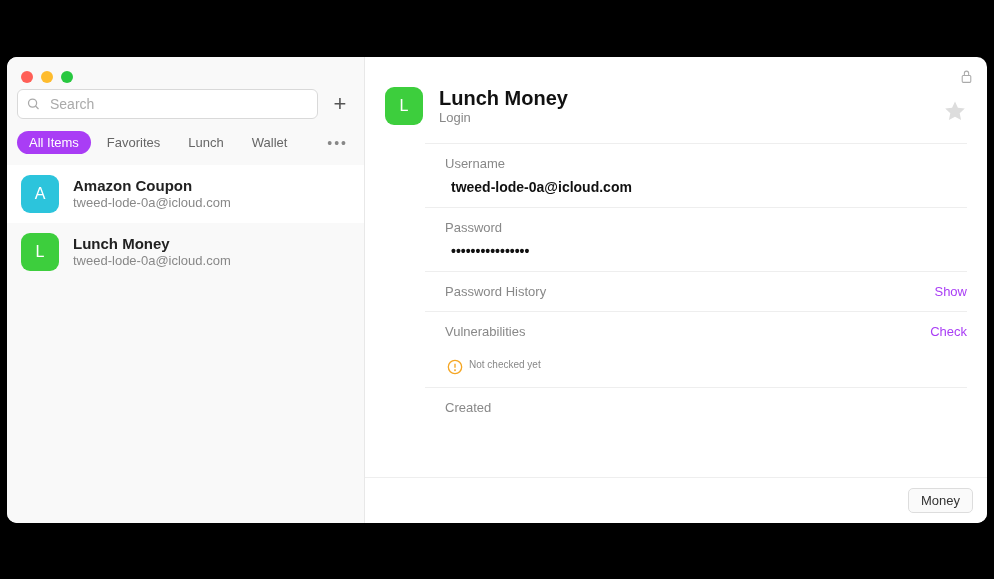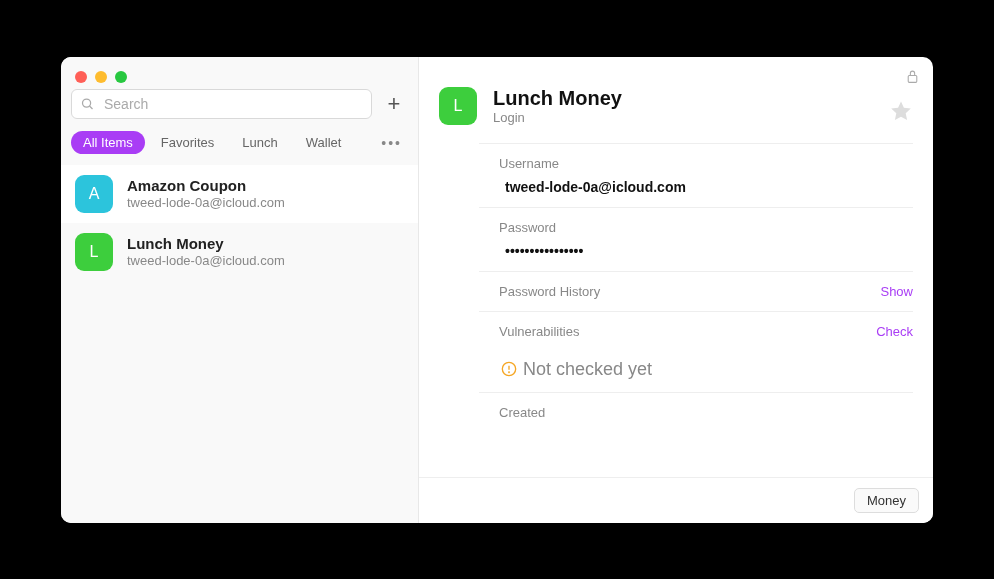--- a/index.html
+++ b/index.html
@@ -7,21 +7,21 @@
       background: #000;
       width: 994px;
       height: 579px;
       font-family: -apple-system, BlinkMacSystemFont, "Segoe UI", Helvetica, Arial, sans-serif;
       display: flex;
       align-items: center;
       justify-content: center;
       overflow: hidden;
     }
     .window {
-      width: 872px;
+      width: 980px;
       height: 466px;
       background: #fff;
       border-radius: 10px;
       position: relative;
       display: flex;
       overflow: hidden;
       box-shadow: 0 20px 60px rgba(0,0,0,0.5);
     }
     .traffic-lights {
       position: absolute;
@@ -220,25 +220,24 @@
       justify-content: space-between;
       align-items: flex-end;
     }
     .action-link {
       font-size: 13px;
       color: #a93df5;
       cursor: pointer;
     }
     .vuln-status {
       display: flex;
-      align-items: center;
       gap: 6px;
       margin-top: 8px;
       color: #888;
-      font-size: 18px;
+      font-size: 10px;
       font-weight: 500;
     }
     .vuln-icon { color: #f5a623; }
     .detail-footer {
       border-top: 1px solid #eee;
       padding: 10px 14px;
       display: flex;
       justify-content: flex-end;
       background: #fff;
     }

